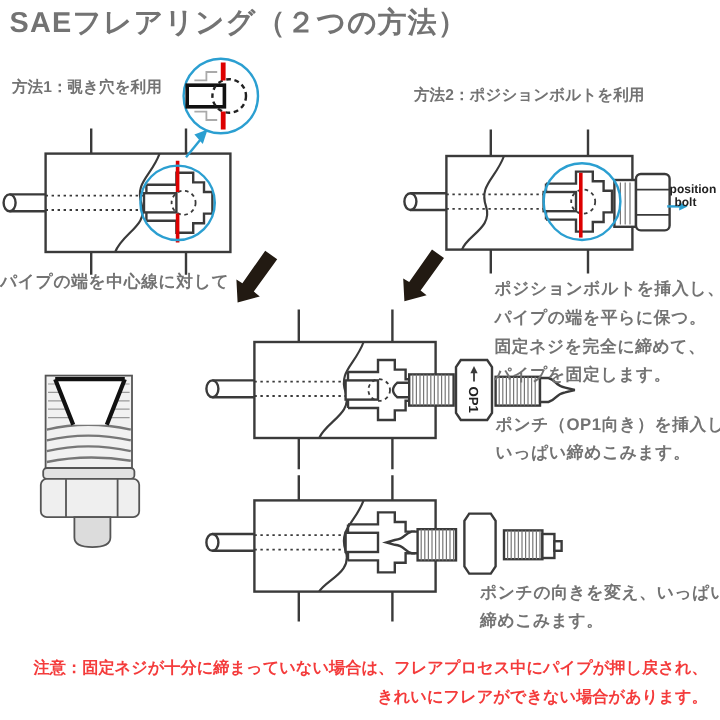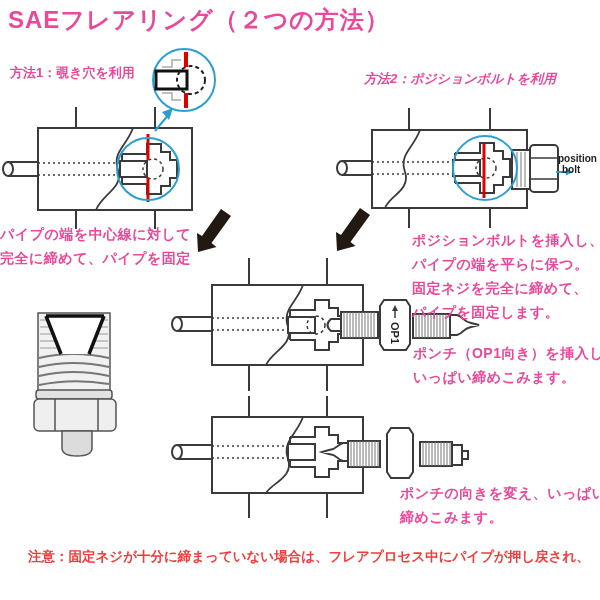--- a/index.html
+++ b/index.html
@@ -1,18 +1,18 @@
 <!DOCTYPE html>
 <html><head>
 <meta charset="utf-8">
 <style>
   html,body{margin:0;padding:0;}
   body{width:600px;height:600px;position:relative;background:#fff;overflow:hidden;
        font-family:"Liberation Sans",sans-serif;}
-  .txt{position:absolute;font-weight:bold;color:#ec4899;white-space:nowrap;line-height:1;}
+  .txt{position:absolute;font-weight:bold;color:#737373;white-space:nowrap;line-height:1;}
   .title{font-size:24px;letter-spacing:1px;}
   .mlabel{font-size:13px;}
   .block{font-size:14px;}
   .block .ln{height:24px;line-height:24px;letter-spacing:0.5px;}
   .note{font-size:13.5px;color:#f43b3b;}
   .note .row{height:24px;line-height:24px;text-align:right;}
   .note .row2{margin-left:27px;}
   .posbolt{font-size:10px;color:#222;line-height:11px;}
   .posbolt .l2{margin-left:4px;}
   svg{position:absolute;left:0;top:0;}
@@ -121,25 +121,24 @@
 
   <g fill="#221a12" stroke="none">
     <polygon points="221,209 202,236 197,233 198,252 216.5,247 211.5,243 231,216"></polygon>
     <polygon points="360,208 341,235 336,232 337,251 355.5,246 350.5,242 370,215"></polygon>
   </g>
 </svg>
 
 <div class="txt title" style="left:8px;top:8px;">SAEフレアリング（２つの方法）</div>
 
 <div class="txt mlabel" style="left:10px;top:66px;">方法1：覗き穴を利用</div>
-<div class="txt mlabel" style="left:364px;top:72px;font-style:italic;">方法2：ポジションボルトを利用</div>
+<div class="txt mlabel" style="left:345px;top:72px;">方法2：ポジションボルトを利用</div>
 
 <div class="txt block" style="left:0;top:222px;">
   <div class="ln">パイプの端を中心線に対して</div>
-  <div class="ln">完全に締めて、パイプを固定</div>
 </div>
 
 <div class="txt block" style="left:412px;top:228px;">
   <div class="ln">ポジションボルトを挿入し、</div>
   <div class="ln">パイプの端を平らに保つ。</div>
   <div class="ln">固定ネジを完全に締めて、</div>
   <div class="ln">パイプを固定します。</div>
 </div>
 
 <div class="txt block" style="left:413px;top:341px;">
@@ -152,13 +151,14 @@
   <div class="ln">締めこみます。</div>
 </div>
 
 <div class="txt posbolt" style="left:558px;top:153px;">
   <div>position</div>
   <div class="l2">bolt</div>
 </div>
 
 <div class="txt note" style="left:28px;top:545px;">
   <div class="row"><span>注意：</span><span>固定ネジが十分に締まっていない場合は、フレアプロセス中にパイプが押し戻され、</span></div>
+  <div class="row row2">きれいにフレアができない場合があります。</div>
 </div>
 
 </body></html>

